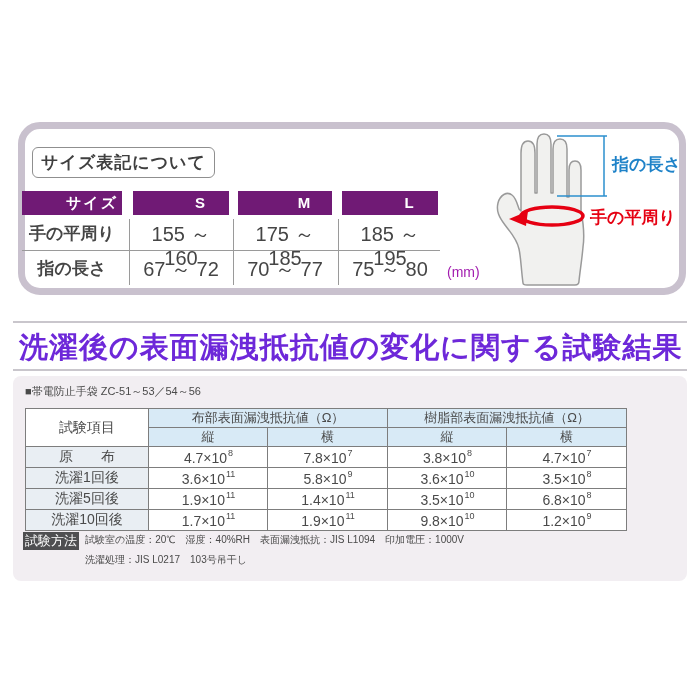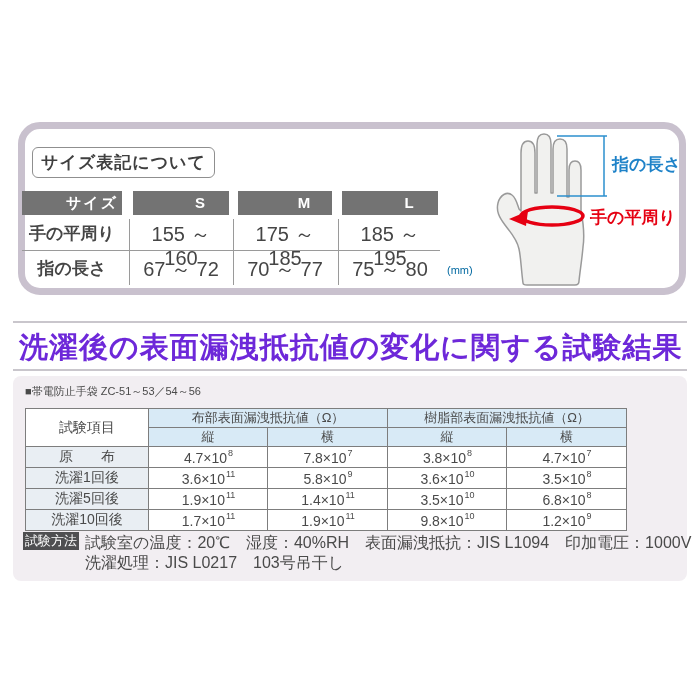--- a/index.html
+++ b/index.html
@@ -14,41 +14,41 @@
     position:absolute; left:18px; top:122px; width:668px; height:173px;
     background:#fff; border:7px solid #c9c1ce; border-radius:22px;
   }
   .size-title {
     position:absolute; left:25px; top:147px; width:183px; height:31px;
     border:1px solid #8f8f8f; border-radius:6px; background:#fff;
     font-size:17px; font-weight:bold; text-align:center; line-height:29px;
     color:#3f3f3f; letter-spacing:1px;
   }
   .hdr-cell {
-    position:absolute; height:24px; background:#737373; color:#fff;
+    position:absolute; height:24px; background:#701a75; color:#fff;
     font-size:15px; font-weight:bold; text-align:center; line-height:24px;
     letter-spacing:2px; top:191px;padding-left:40px;
   }
   .hc0 { left:22px;  width:100px; }
   .hc1 { left:133px; width:96px; }
   .hc2 { left:238px; width:94px; }
   .hc3 { left:342px; width:96px; }
   .srow { position:absolute; text-align:center; color:#454545; }
   .slabel { font-size:17px; font-weight:bold; }
   .sval { font-size:20px; }
   .r1 { top:222px; height:24px; line-height:24px; }
   .r2 { top:257px; height:24px; line-height:24px; }
   .c0 { left:22px;  width:100px; }
   .c1 { left:133px; width:96px; }
   .c2 { left:238px; width:94px; }
   .c3 { left:342px; width:96px; }
   .vline { position:absolute; width:1px; background:#9a9a9a; top:219px; height:66px; }
   .v1 { left:129px; } .v2 { left:233px; } .v3 { left:338px; }
   .hline { position:absolute; left:22px; top:250px; width:418px; height:1px; background:#9a9a9a; }
-  .unit { position:absolute; left:447px; top:264px; font-size:11px; color:#0369a1; }
+  .unit { position:absolute; left:447px; top:264px; font-size:14px; color:#a21caf; }
   
   .hand-svg { position:absolute; left:483px; top:123px; }
   .finger-label { position:absolute; left:612px; top:153px; font-size:17px; font-weight:bold; color:#1e82c8; }
   .palm-label  { position:absolute; left:590px; top:206px; font-size:17px; font-weight:bold; color:#e60012; }
   
   .rule { position:absolute; left:13px; width:674px; height:2px; background:#c9c6cc; }
   .rule-top { top:321px; }
   .rule-bottom { top:369px; }
   .main-heading {
     position:absolute; left:19px; top:328px; width:670px;
@@ -73,21 +73,21 @@
   .result-table .shead { background:#d8eaf6; font-size:13px; height:18px; }
   .result-table .item-h { background:#ffffff; font-size:14px; }
   .result-table .rlabel { background:#e9eef3; font-size:14px; }
   .result-table .val { background:#ffffff; font-size:14px; height:21px; }
   .result-table sup { font-size:9px; position:relative; top:-1px; left:1px; }
   .method-tag {
     position:absolute; left:23px; top:532px; width:56px; height:18px;
     background:#4f4f51; color:#fff; font-size:13px; text-align:center;
     line-height:18px;
   }
-  .method-line { position:absolute; left:85px; font-size:16px; color:#4a4a4a; white-space:nowrap; }
+  .method-line { position:absolute; left:85px; font-size:10px; color:#4a4a4a; white-space:nowrap; }
   .ml1 { top:533px; }
   .ml2 { top:553px; }
 </style>
 </head>
 <body>
 
 <div class="page">
 
   <div class="size-box">
 

